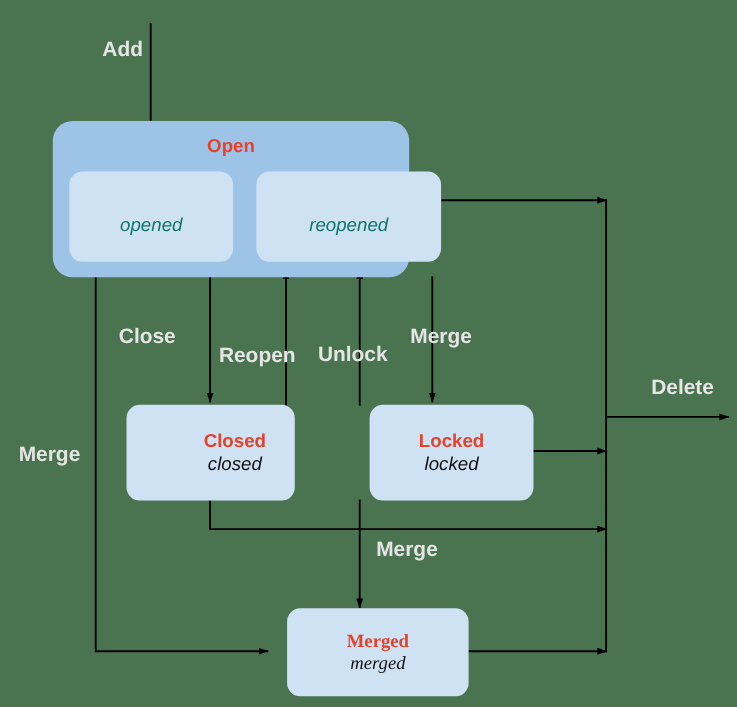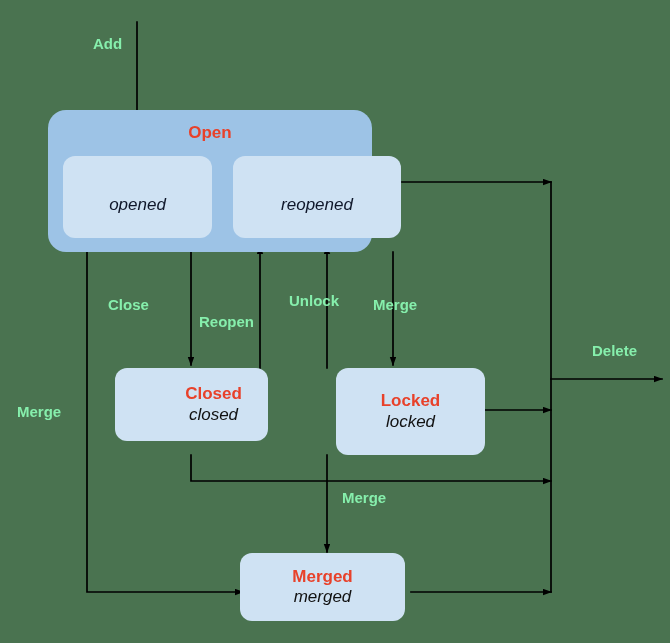--- a/index.html
+++ b/index.html
@@ -50,30 +50,30 @@
     color: #e8412a;
     font-weight: bold;
     font-size: 17px;
   }
   .state-sub {
     color: #111111;
     font-style: italic;
     font-size: 17px;
   }
   .substate-label {
-    color: #0f172a;
+    color: #0f766e;
     font-style: italic;
     font-size: 17px;
     margin-top: 16px;
   }
   .edge-label {
     position: absolute;
-    color: #86efac;
+    color: #e5e5e5;
     font-weight: bold;
-    font-size: 15px;
+    font-size: 19px;
     white-space: nowrap;
   }
 </style>
 </head>
 <body>
 
 <div id="canvas">
 
   <svg id="diagram-svg" viewBox="0 0 670 643" xmlns="http://www.w3.org/2000/svg">
     <defs>
@@ -116,42 +116,42 @@
   </div>
 
   <div class="node state-box" style="left:63px; top:156px; width:149px; height:82px;">
     <div class="substate-label">opened</div>
   </div>
 
   <div class="node state-box" style="left:233px; top:156px; width:168px; height:82px;">
     <div class="substate-label">reopened</div>
   </div>
 
-  <div class="node state-box" style="left:115px; top:368px; width:153px; height:73px;padding-left:44px;">
+  <div class="node state-box" style="left:115px; top:368px; width:153px; height:87px;padding-left:44px;">
     <div class="state-title">Closed</div>
     <div class="state-sub">closed</div>
   </div>
 
   <div class="node state-box" style="left:292px; top:368px; width:149px; height:87px;margin-left:44px;">
     <div class="state-title">Locked</div>
     <div class="state-sub">locked</div>
   </div>
 
-  <div class="node state-box" style="left:240px; top:553px; width:165px; height:68px;">
+  <div class="node state-box" style="left:261px; top:553px; width:165px; height:80px;font-family:Liberation Serif, serif;">
     <div class="state-title">Merged</div>
     <div class="state-sub">merged</div>
   </div>
 
   <div class="edge-label" style="left:93px; top:35px;">Add</div>
 
   <div class="edge-label" style="left:108px; top:296px;">Close</div>
 
   <div class="edge-label" style="left:199px; top:296px;margin-top:17px;">Reopen</div>
 
-  <div class="edge-label" style="left:289px; top:292px;">Unlock</div>
+  <div class="edge-label" style="left:289px; top:312px;">Unlock</div>
 
   <div class="edge-label" style="left:373px; top:296px;">Merge</div>
 
   <div class="edge-label" style="left:17px; top:403px;">Merge</div>
 
   <div class="edge-label" style="left:342px; top:489px;">Merge</div>
 
   <div class="edge-label" style="left:592px; top:342px;">Delete</div>
 
 </div>

